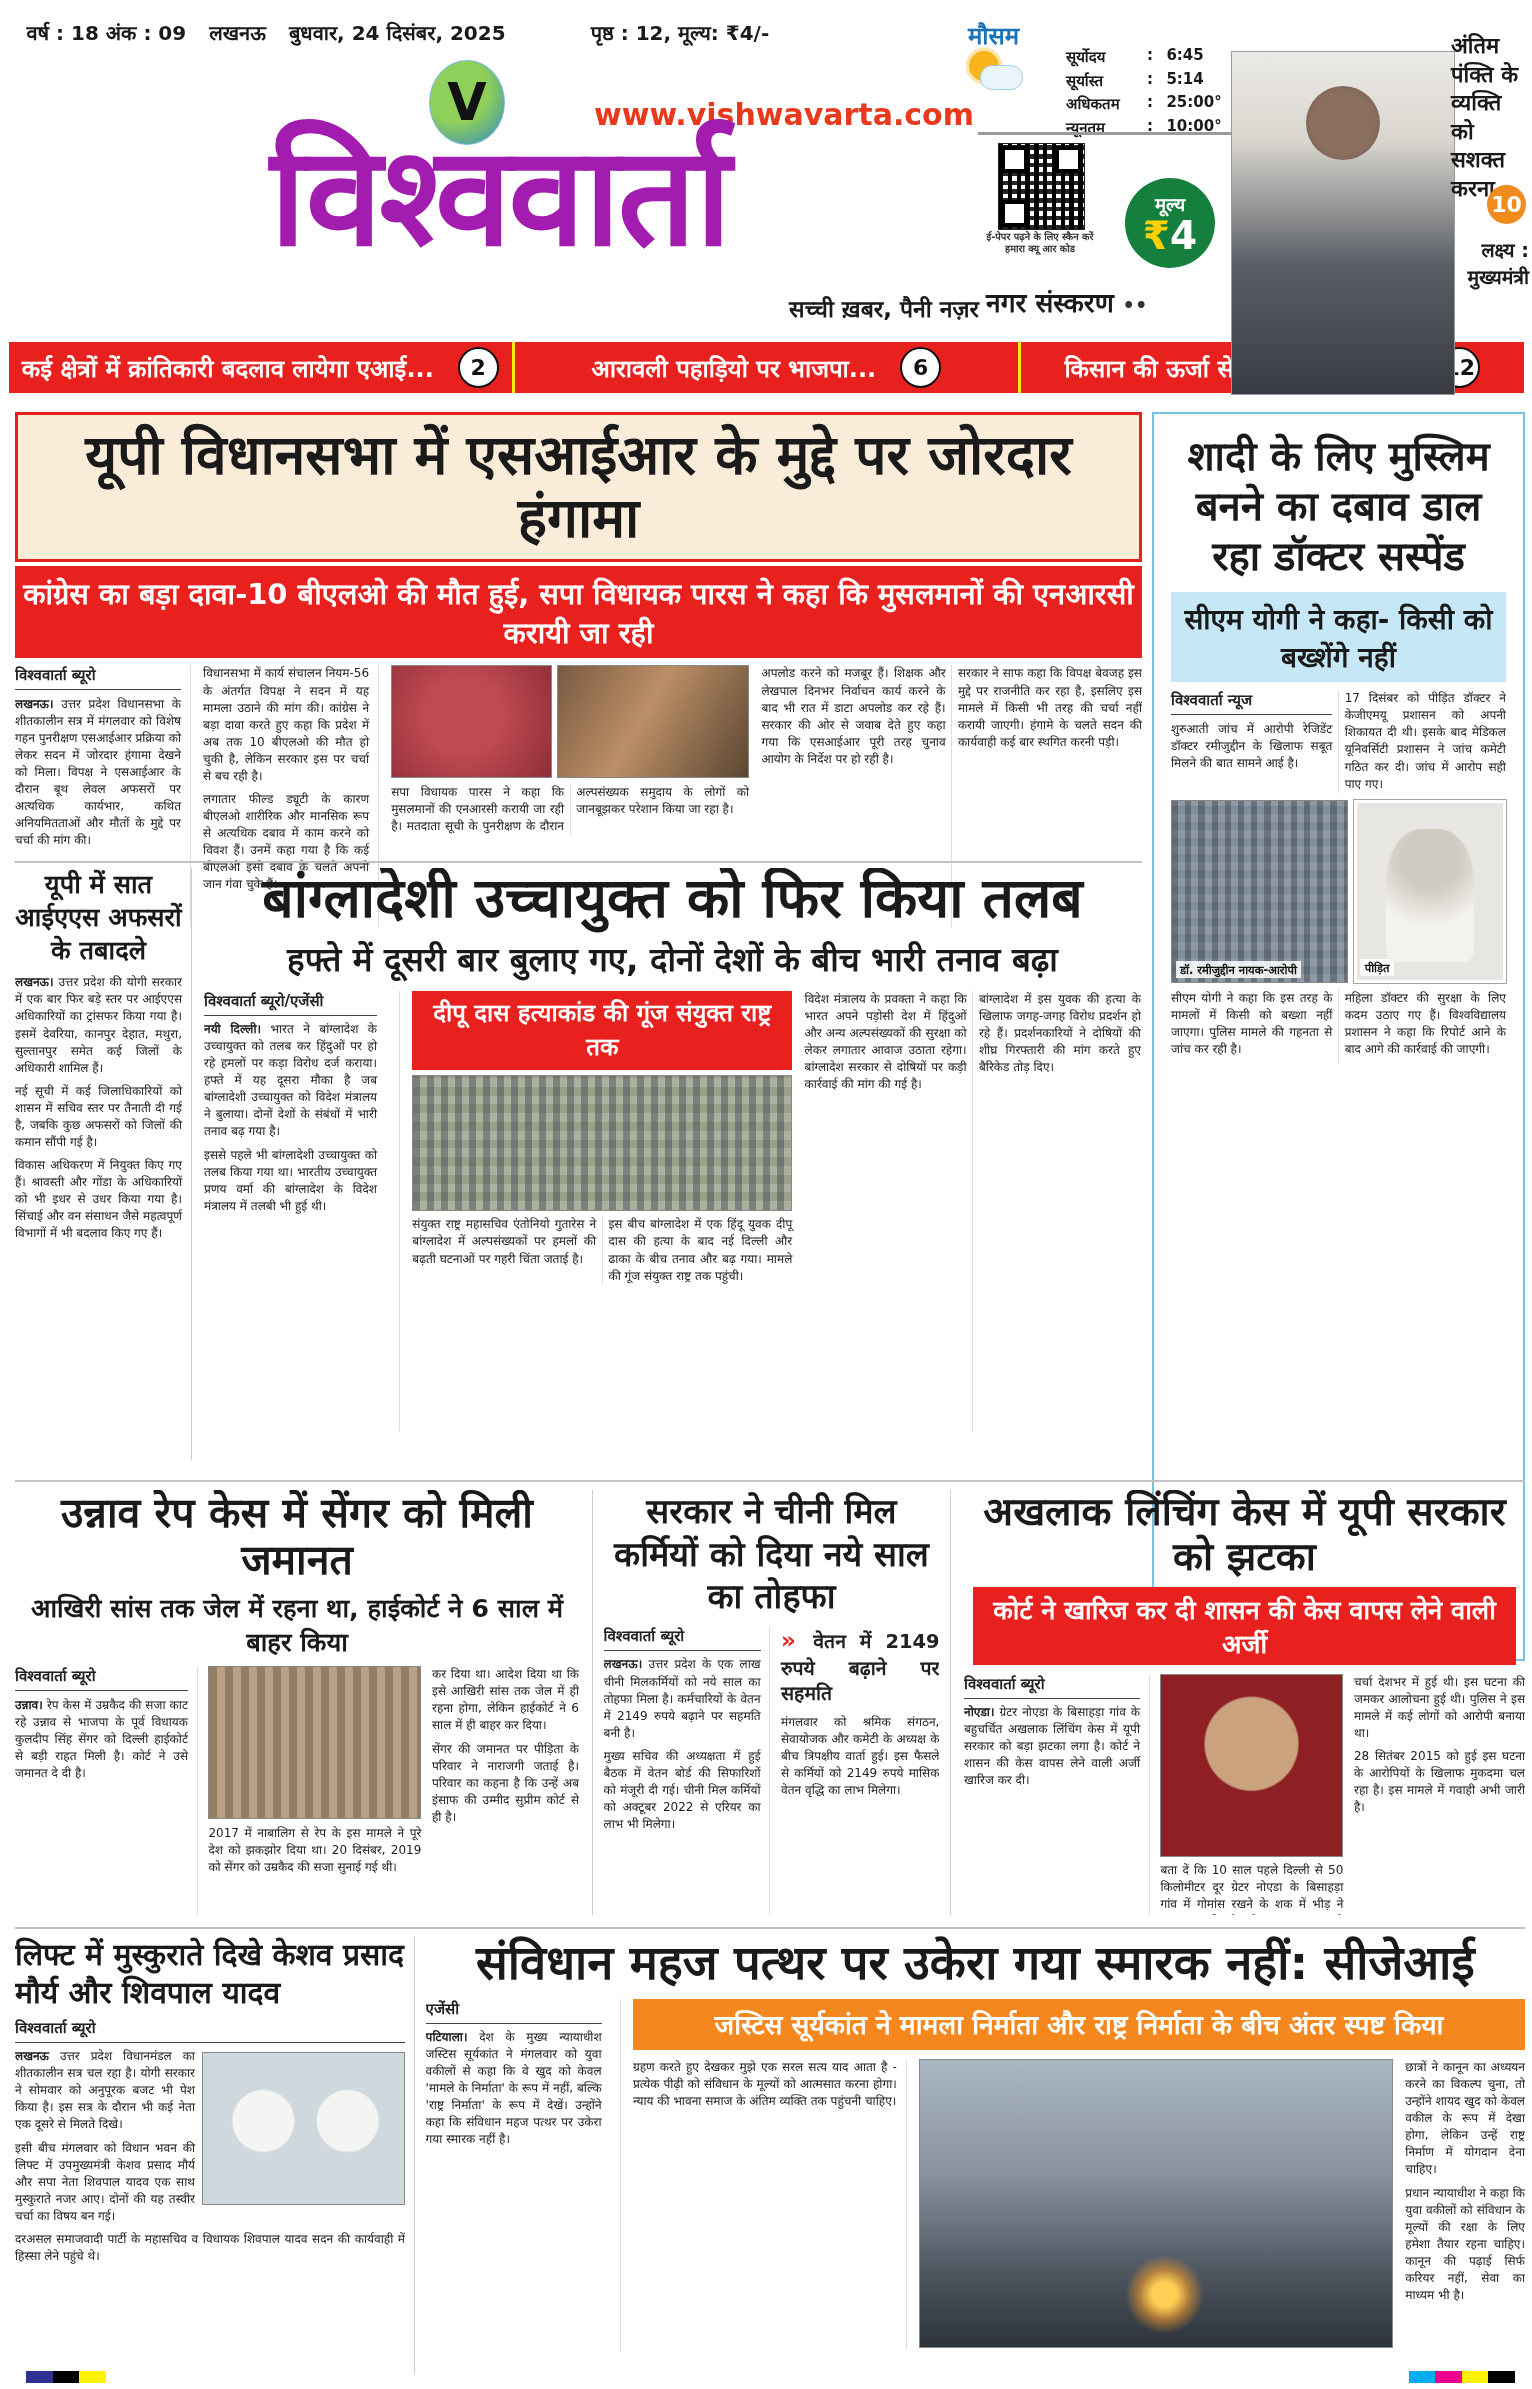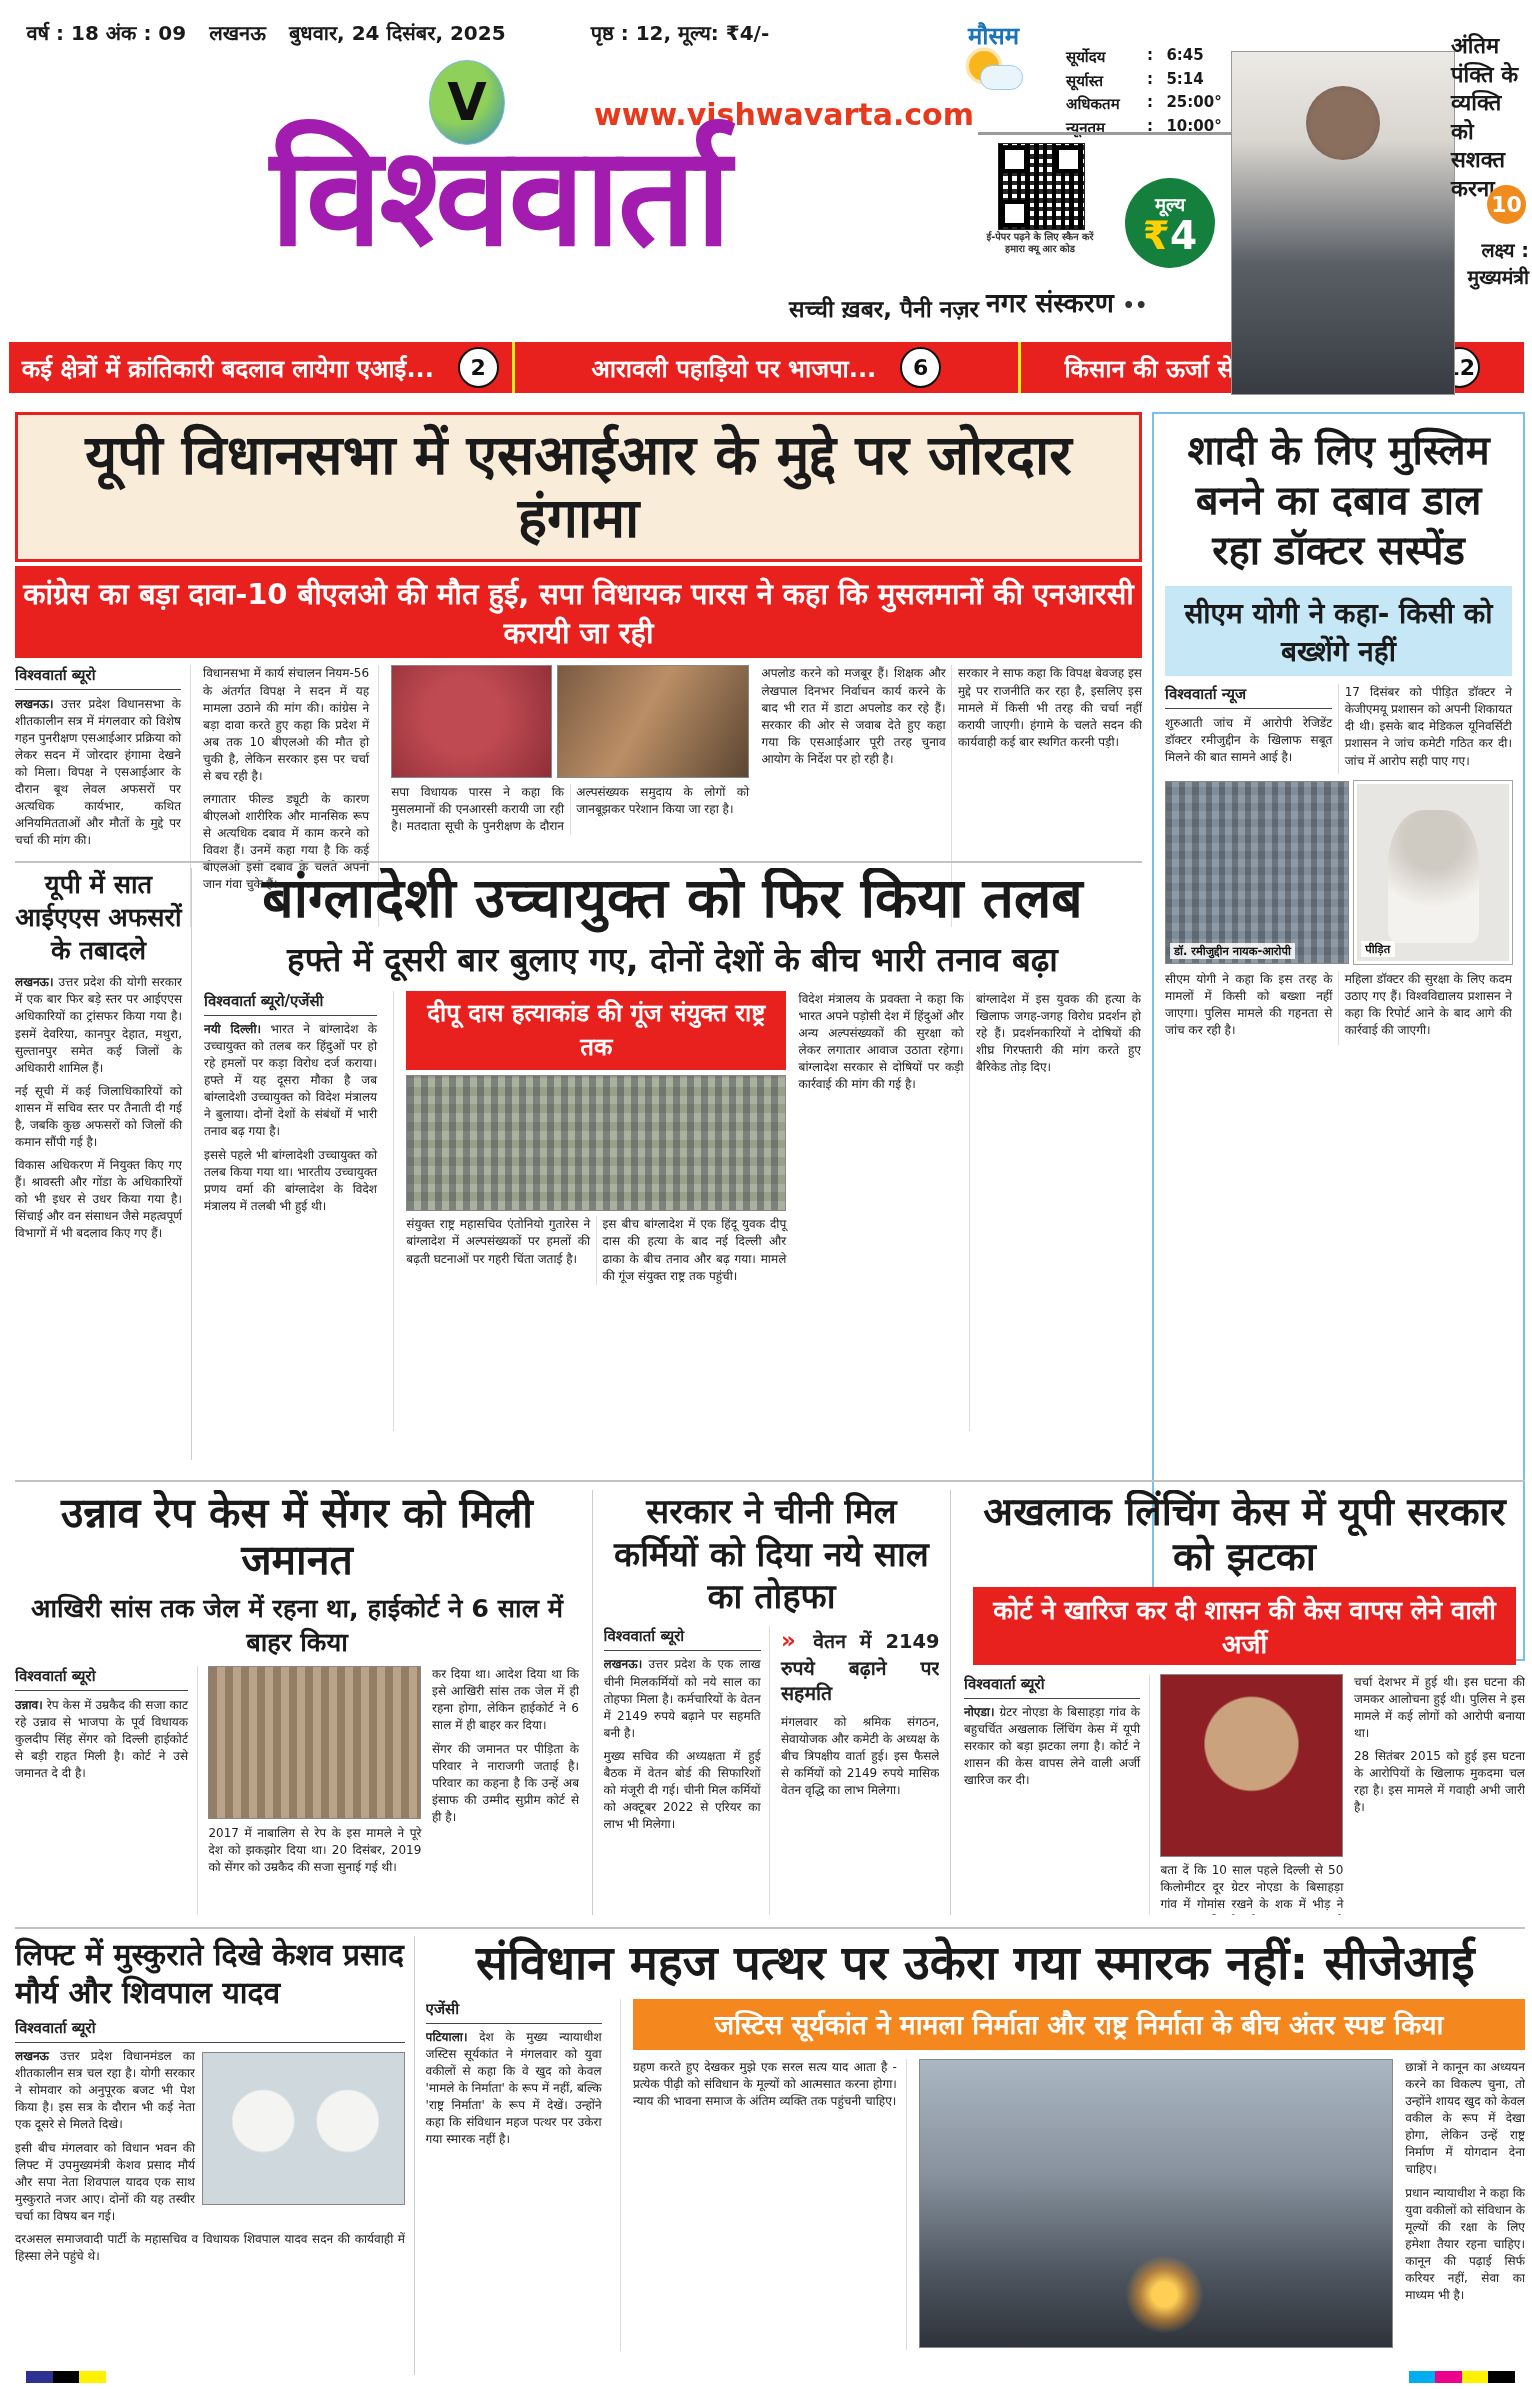--- a/index.html
+++ b/index.html
@@ -73,41 +73,41 @@
     padding:7px 3.5px;margin-top:4.4px;}
   .lead-body{margin-top:7px;height:262px;overflow:hidden;display:flex;gap:12.3px;}
   .lead-colA{width:166px;border-right:0.9px solid #ddd;padding-right:8.8px;}
   .lead-colB{width:166px;border-right:0.9px solid #ddd;padding-right:8.8px;}
   .lead-mid{width:358px;}
   .lead-mid .phrow{display:flex;gap:5.3px;height:113px;margin-bottom:5.3px;}
   .lead-colC{flex:1;}
   .ph-politicians{background:radial-gradient(circle at 45% 45%,#c04a52 0 35%,#8e2e38 100%);flex:1;}
   .ph-assembly{background:linear-gradient(120deg,#7a5a42,#bb8f66 45%,#5b4632);flex:1.2;}
   
-  .rart{left:1152px;top:412px;width:373px;height:1249px;border:2.6px solid #74c3e6;padding:11px;box-sizing:border-box;overflow:hidden;}
+  .rart{left:1152px;top:412px;width:373px;height:1249px;border:2.6px solid #74c3e6;padding:17px;box-sizing:border-box;overflow:hidden;}
   .rart-head{font-size:40px;font-weight:800;text-align:center;line-height:1.25;}
   .rart-bar{background:#c6e7f5;font-size:28px;font-weight:800;text-align:center;padding:7px 1.8px;margin:10.6px 0 8.8px 0;}
   .rart .photos{display:flex;gap:5.3px;height:183px;margin:7px 0;}
   .ph-protest{flex:1.2;background:#7f8c99;
     background-image:repeating-linear-gradient(90deg,rgba(0,0,0,.25) 0 6.2px,transparent 6.2px 13.2px),
                      repeating-linear-gradient(0deg,rgba(255,255,255,.12) 0 8px,transparent 8px 16px);}
   .ph-victim{flex:1;background:#e8e6e2;border:3.5px solid #fff;box-shadow:0 0 0 0.9px #999;}
   .ph-victim::after{content:"";position:absolute;left:20%;top:15%;width:60%;height:75%;border-radius:40% 40% 10% 10%;
     background:radial-gradient(circle at 50% 22%,#cfcac2 0 26%,#f4f2ee 60%);}
   
   .sep{background:#c2c2c2;}
   
   .leftcol{left:15px;top:868px;width:167px;height:592px;border-right:0.9px solid #ccc;padding-right:8.8px;box-sizing:content-box;overflow:hidden;}
   .leftcol-head{font-size:25.5px;font-weight:800;text-align:center;line-height:1.3;margin-bottom:7px;}
   
   .center{left:204px;top:868px;width:937px;height:592px;overflow:hidden;}
   .center-head{font-size:55px;font-weight:800;text-align:center;line-height:1.1;}
   .center-sub{font-size:33px;font-weight:700;text-align:center;margin-top:7px;}
   .center-body{display:flex;gap:12.3px;margin-top:10.6px;height:440px;overflow:hidden;}
-  .center-colA{width:173px;border-right:0.9px solid #ddd;padding-right:16px;}
+  .center-colA{width:173px;border-right:0.9px solid #ddd;padding-right:22px;}
   .center-mid{width:380px;}
   .center-strip{background:#e8201e;color:#fff;text-align:center;font-size:24px;font-weight:800;padding:5.3px 1.8px;}
   .ph-crowd{height:134px;margin:5.3px 0;background:#98a089;
     background-image:repeating-linear-gradient(90deg,rgba(40,40,60,.35) 0 7px,transparent 7px 14px),
                      repeating-linear-gradient(0deg,rgba(255,255,255,.18) 0 8.8px,transparent 8.8px 17.6px);}
   .center-colC{flex:1;}
   
   .b1{left:15px;top:1490px;width:564px;height:425px;overflow:hidden;}
   .b1-head{font-size:41px;font-weight:800;text-align:center;line-height:1.15;}
   .b1-sub{font-size:25.5px;font-weight:700;text-align:center;margin-top:5.3px;}

